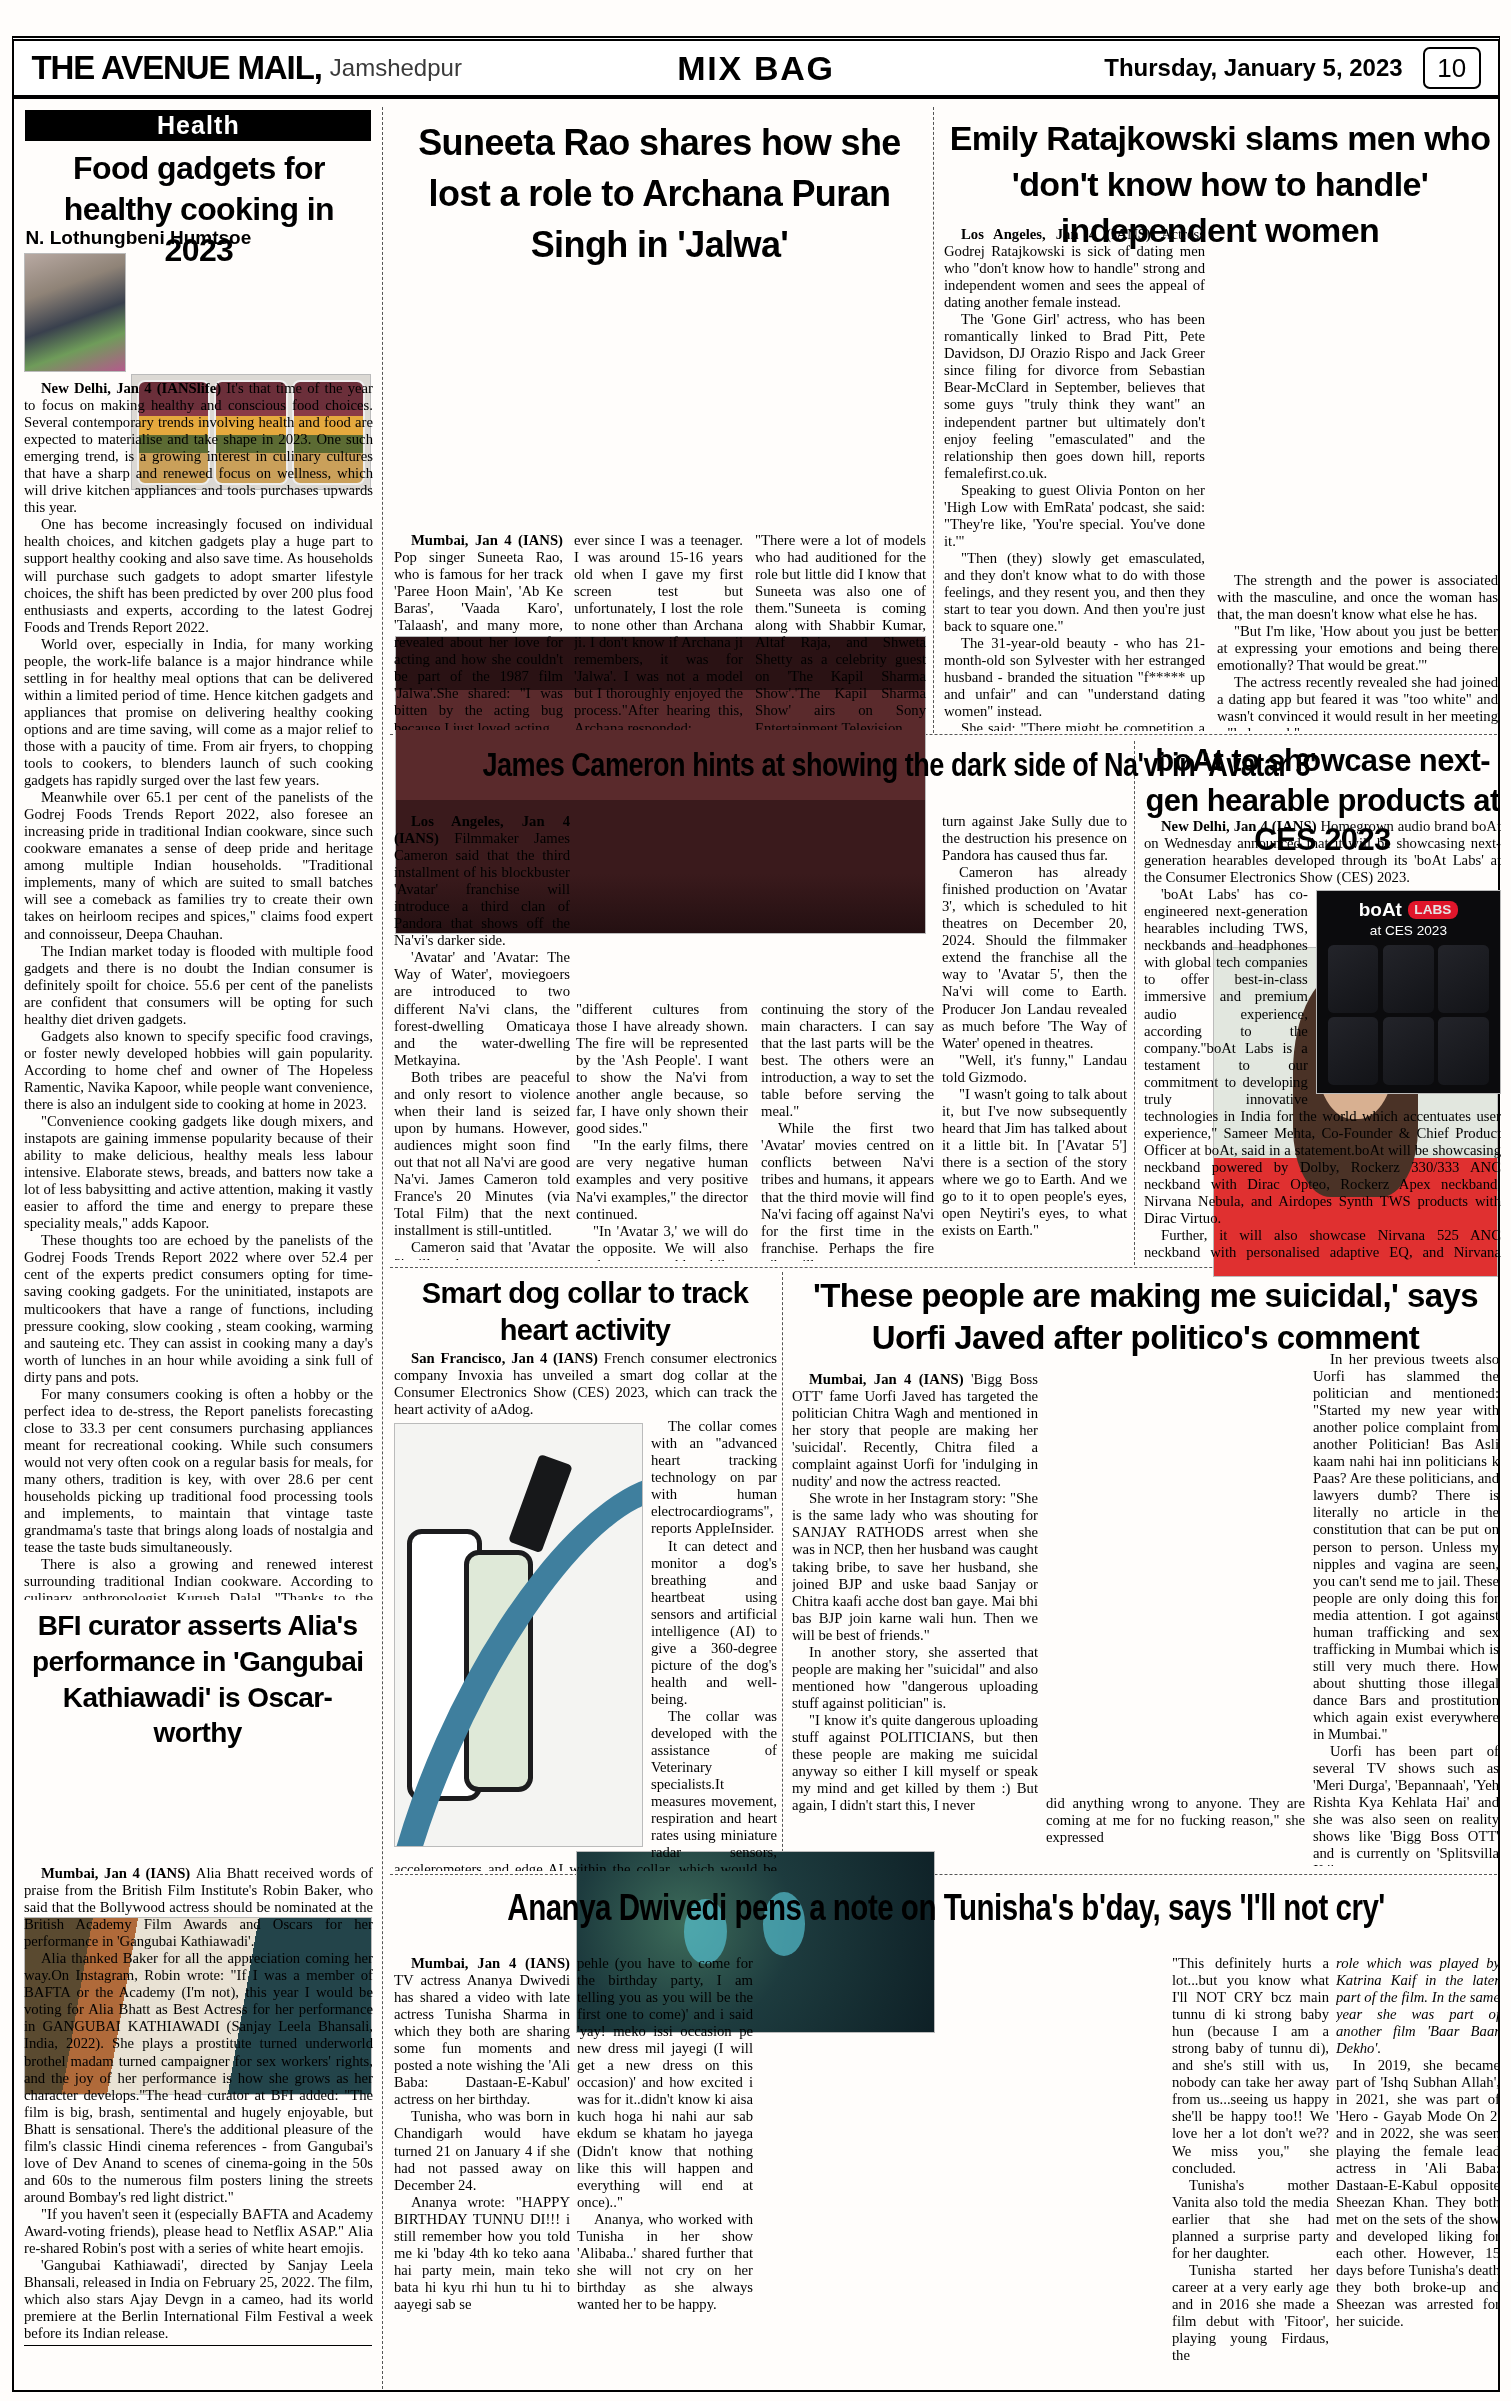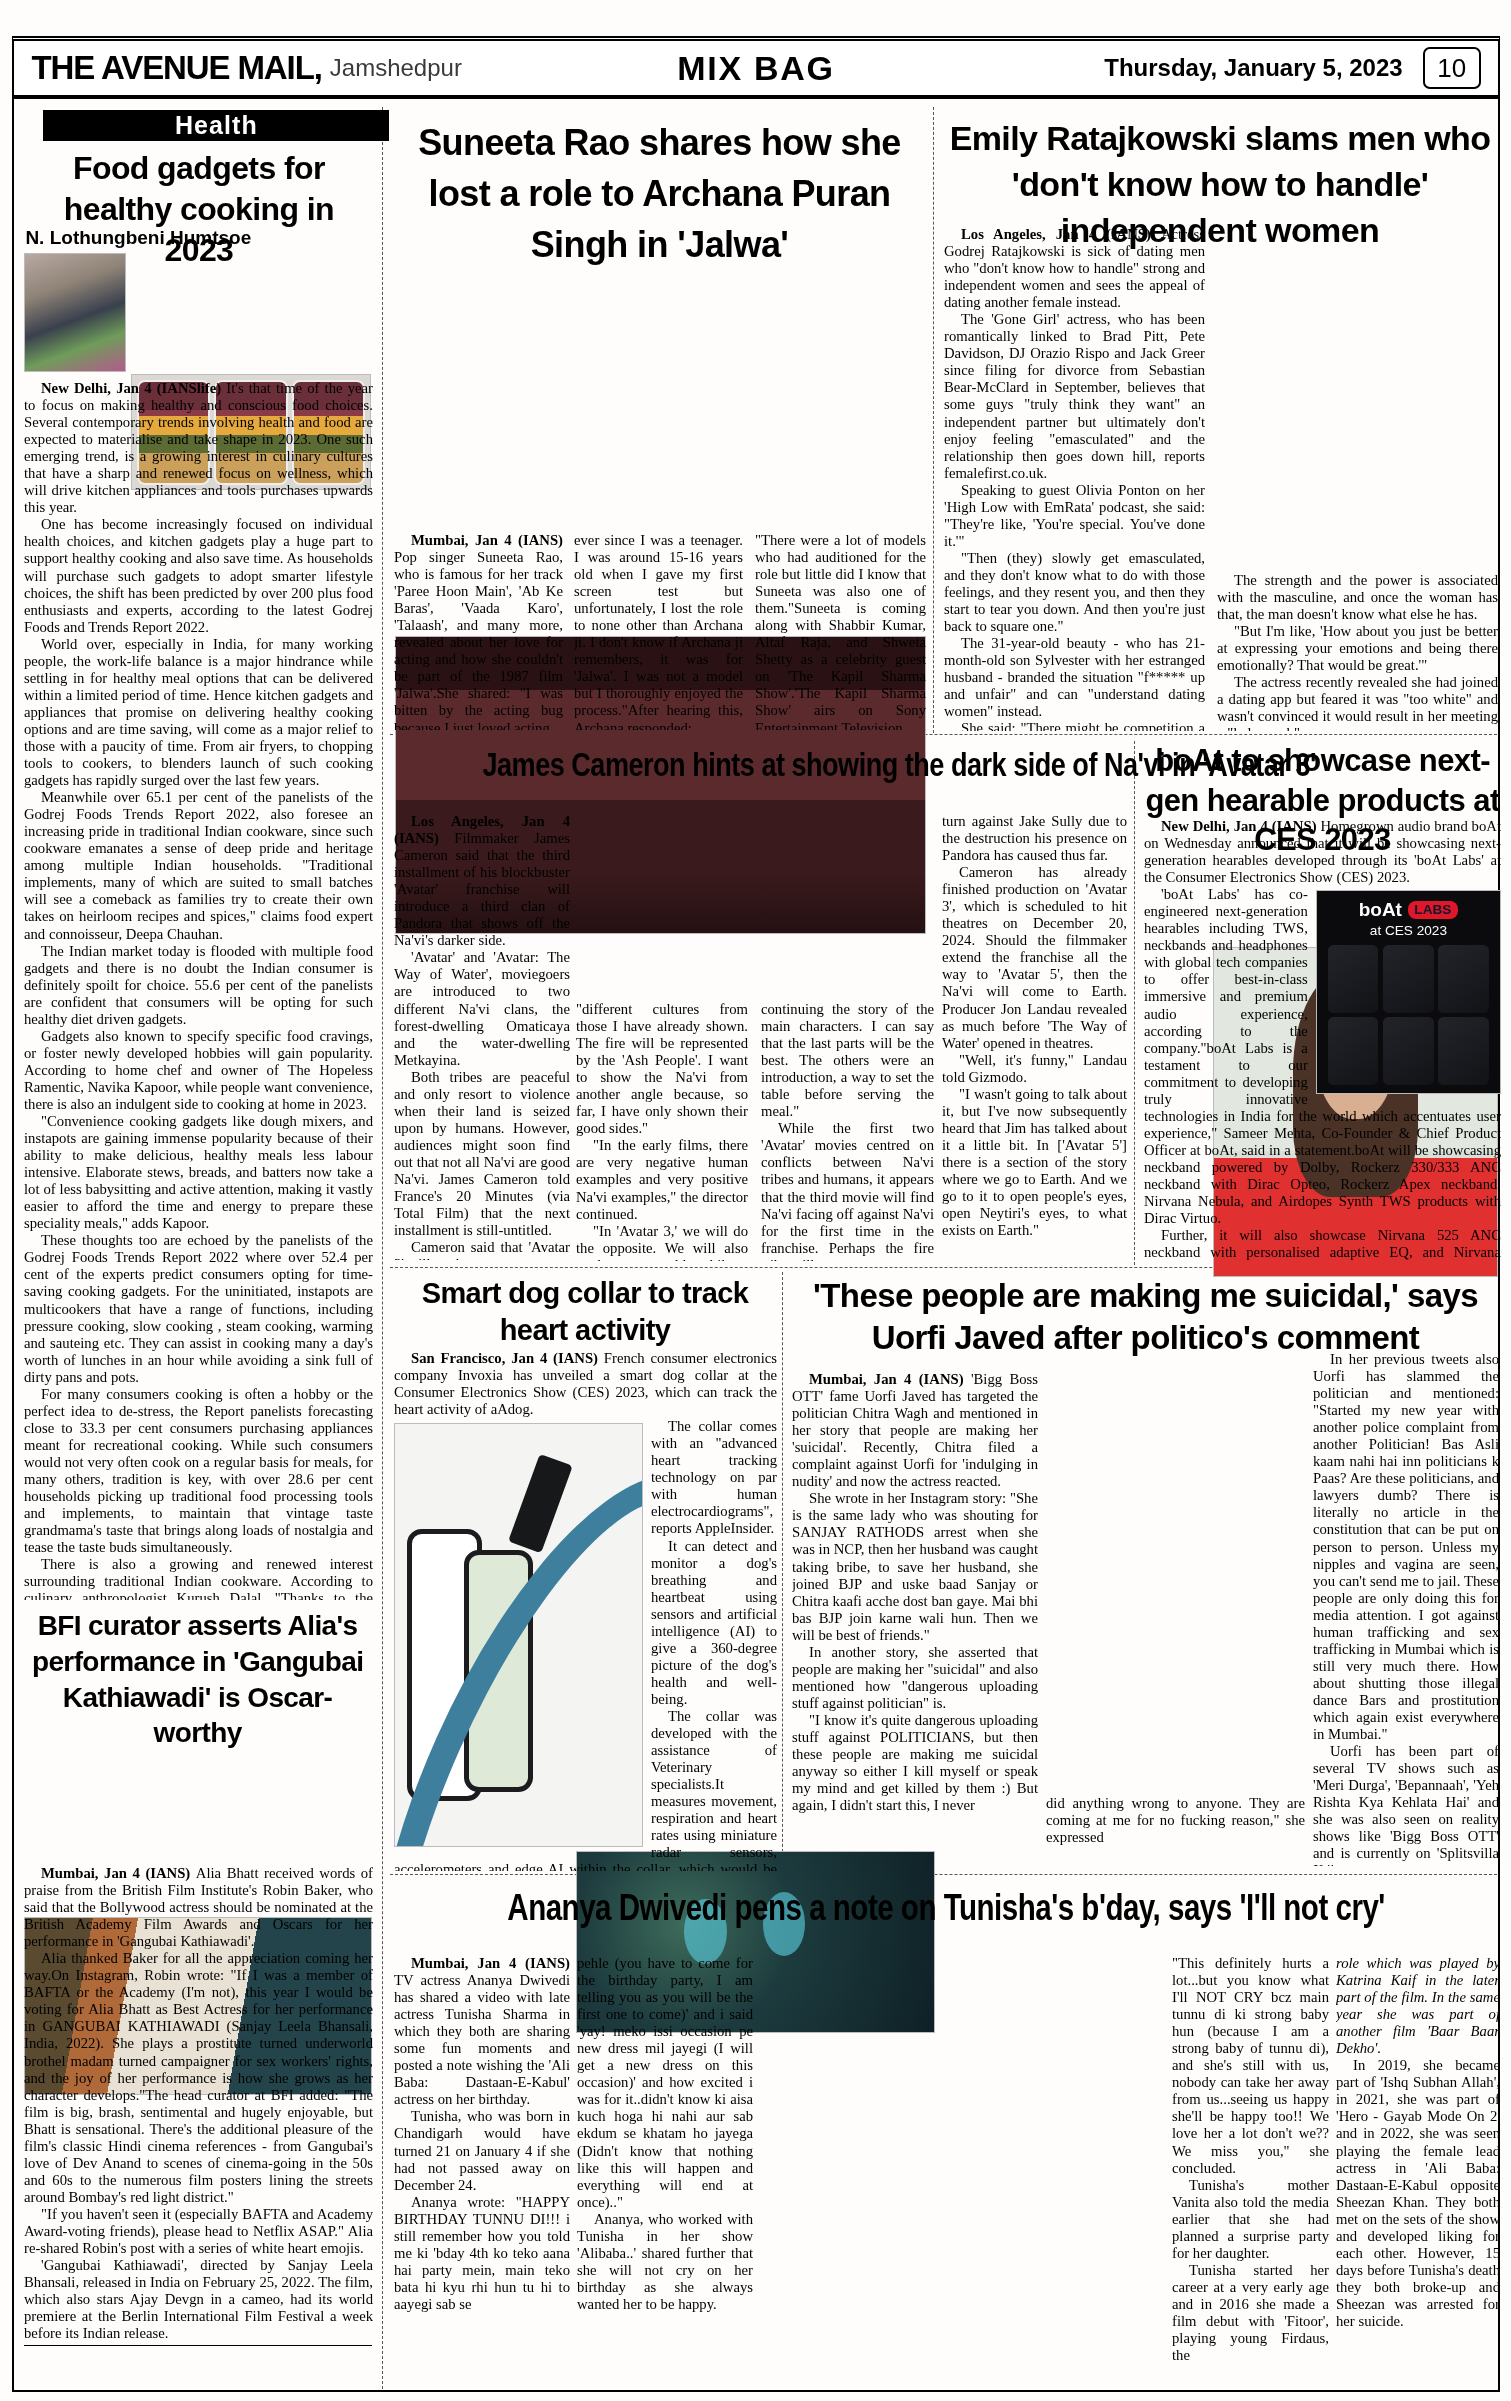--- a/index.html
+++ b/index.html
@@ -46,21 +46,21 @@
   .ph-alia{background:linear-gradient(100deg,#5a4a30 0 18%,#b06a3a 18% 30%,#e9e2d4 30% 62%,#23444a 62% 100%);}
   .ph-dog{background:#f4f4f2;}
   .ph-dog .phone1,.ph-dog .phone2{position:absolute;background:#fff;border:5.6px solid #1c1c1e;border-radius:14.7px;}
   .ph-dog .phone1{left:5%;top:25%;width:26%;height:62%;}
   .ph-dog .phone2{left:28%;top:30%;width:24%;height:55%;background:#dfe9d8;}
   .ph-dog .collar{position:absolute;right:-18%;top:6%;width:85%;height:150%;border:26px solid #3f7f9e;border-radius:50%;transform:rotate(24deg);}
   .ph-dog .buckle{position:absolute;right:34%;top:8%;width:14%;height:22%;background:#17181a;border-radius:4.5px;transform:rotate(20deg);}
   .ph-boat{background:#0b0b0d;color:#fff;display:flex;flex-direction:column;align-items:center;padding:8px 5.6px;}
   .boatbrandrow{display:flex;align-items:center;gap:5.6px;font-family:"Liberation Sans",sans-serif;}
   .boatbrand{font-weight:900;font-size:19px;}
-  .boatlabs{background:#e0162b;color:#0f172a;font-weight:900;font-size:13.6px;padding:1.1px 6.8px;border-radius:8px;}
+  .boatlabs{background:#e0162b;color:#e5e5e5;font-weight:900;font-size:13.6px;padding:1.1px 6.8px;border-radius:8px;}
   .boatevent{font-family:"Liberation Sans",sans-serif;font-size:13.6px;margin-top:2.3px;}
   .boatgrid{display:grid;grid-template-columns:repeat(3,1fr);gap:4.5px;width:94%;margin-top:6.8px;flex:1;}
   .boatgrid div{background:linear-gradient(145deg,#23242a,#121317);border-radius:5.6px;}
   .thinrule{border-top:1.7px solid #000;}
 </style>
 </head>
 <body>
 
 <div class="page">
 
@@ -74,21 +74,21 @@
   <div class="contentframe abs"></div>
 
   <div class="abs dashv" style="left:382px;top:107px;height:2282px;"></div>
   <div class="abs dashv" style="left:933px;top:107px;height:626px;"></div>
   <div class="abs dashh" style="left:390px;top:734px;width:1107px;"></div>
   <div class="abs dashv" style="left:1134px;top:741px;height:524px;"></div>
   <div class="abs dashh" style="left:390px;top:1267px;width:1107px;"></div>
   <div class="abs dashv" style="left:782px;top:1272px;height:600px;"></div>
   <div class="abs dashh" style="left:390px;top:1874px;width:1107px;"></div>
 
-  <div class="abs sectionbar" style="left:25.4px;top:110px;width:346px;height:31px;margin-left:18px;">Health</div>
+  <div class="abs sectionbar" style="left:25.4px;top:110px;width:346px;height:31px;">Health</div>
   <div class="abs hl" style="left:25.4px;top:148px;width:347px;font-size:32px;">Food gadgets for healthy cooking in 2023</div>
   <div class="abs byline" style="left:25.4px;top:227px;width:347px;">N. Lothungbeni Humtsoe</div>
   <div class="abs photo ph-portrait" style="left:24px;top:253px;width:102px;height:119px;"></div>
   <div class="abs photo ph-meal" style="left:131px;top:255px;width:240px;height:116px;">
     <div class="mealbox"></div>
     <div class="mealbox"></div>
     <div class="mealbox"></div>
   </div>
   <div class="abs body" style="left:24px;top:380px;width:349px;height:1220px;">
     <p><b class="dl">New Delhi, Jan 4 (IANSlife)</b><span>It's that time of the year to focus on making healthy and conscious food choices. Several contemporary trends involving health and food are expected to materialise and take shape in 2023. One such emerging trend, is a growing interest in culinary cultures that have a sharp and renewed focus on wellness, which will drive kitchen appliances and tools purchases upwards this year.</span></p>

